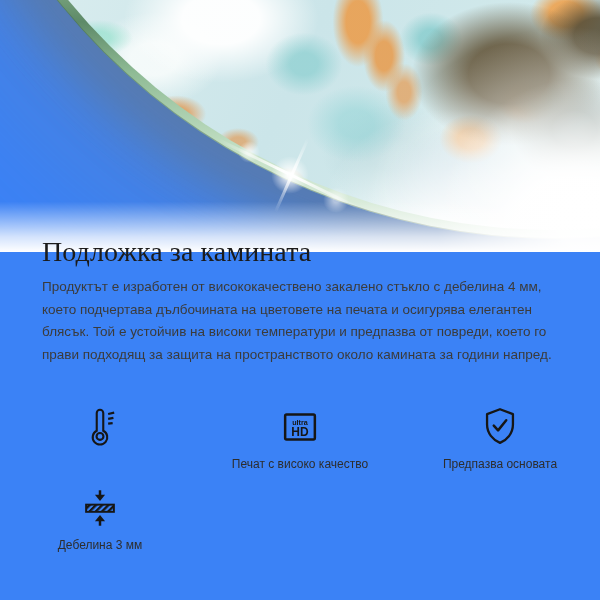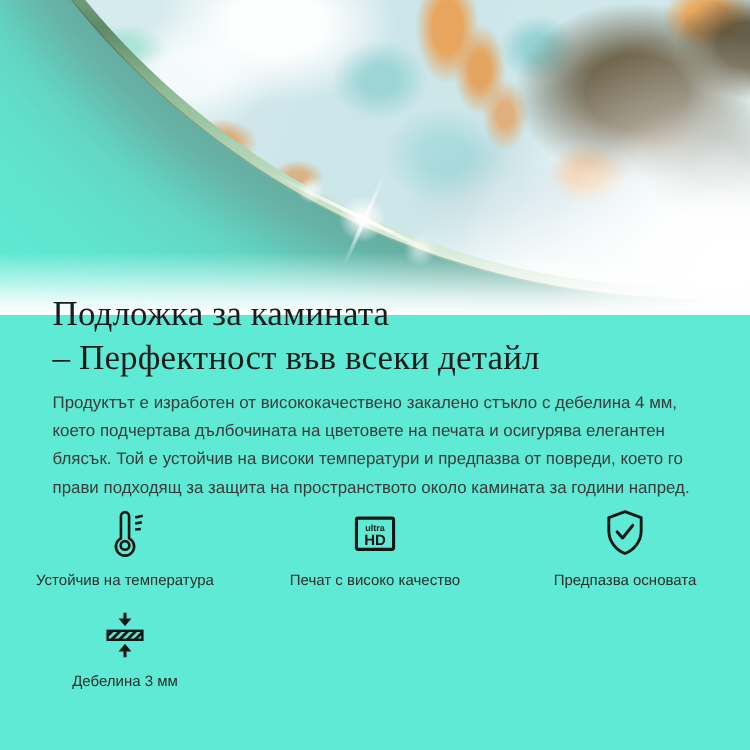--- a/index.html
+++ b/index.html
@@ -1,17 +1,17 @@
 <!DOCTYPE html>
 <html><head>
 <meta charset="utf-8">
 <style>
   html,body{margin:0;padding:0;}
   body{background:#fff;font-family:"Liberation Sans",sans-serif;}
-  .page{position:relative;width:600px;height:600px;background:#5eead4;overflow:hidden;}
+  .page{position:relative;width:600px;height:600px;background:#3b82f6;overflow:hidden;}
 
   
   .hero{position:absolute;top:0;left:0;width:600px;height:252px;overflow:hidden;}
   .disc-outer{
     position:absolute;left:-83px;top:-1035px;width:1272px;height:1272px;border-radius:50%;
     background:linear-gradient(to bottom,
       #ffffff 0%,#ffffff 60%,#cfe3cf 74%,#7fa984 80%,#5e8a68 83%,
       #8fbb95 87%,#c2dfc4 93%,#e8f3e8 100%);
     border:1px solid rgba(70,100,75,.45);
     box-shadow:-22px 30px 46px rgba(108,113,111,.40), -55px 78px 115px rgba(128,133,131,.22);
@@ -95,38 +95,36 @@
     <div class="sp sp-ray1"></div>
     <div class="sp sp-ray2"></div>
     <div class="sp sp-glow"></div>
     <div class="sp sp-minor1"></div>
     <div class="sp sp-minor2"></div>
   </div>
 
   <div class="content">
     <h1 class="title">
       <span>Подложка за камината</span>
-      <span>– Перфектност във всеки детайл</span>
     </h1>
     <p class="desc">Продуктът е изработен от висококачествено закалено стъкло с дебелина 4 мм, което подчертава дълбочината на цветовете на печата и осигурява елегантен блясък. Той е устойчив на високи температури и предпазва от повреди, което го прави подходящ за защита на пространството около камината за години напред.</p>
   </div>
 
   <div class="features">
 
     <div class="feature">
       <div class="f-icon">
         <svg width="46" height="46" viewBox="0 0 48 48" fill="none" stroke="#161616" stroke-width="2.2">
           <path d="M20.6 27.9 V9.4 a3.4 3.4 0 0 1 6.8 0 V27.9 a7.6 7.6 0 1 1 -6.8 0 Z"></path>
           <circle cx="24" cy="33.8" r="3.6"></circle>
           <line x1="32.5" y1="10.5" x2="38.8" y2="9"></line>
           <line x1="32.5" y1="15.5" x2="38" y2="14.5"></line>
           <line x1="32.5" y1="20.5" x2="37.2" y2="20"></line>
         </svg>
       </div>
-      <div class="f-label">Устойчив на температура</div>
     </div>
 
     <div class="feature">
       <div class="f-icon">
         <svg width="46" height="46" viewBox="0 0 48 48">
           <rect x="8.5" y="11" width="31" height="26" rx="1.5" fill="none" stroke="#161616" stroke-width="2.6"></rect>
           <text x="24" y="21.5" text-anchor="middle" font-family="Liberation Sans, sans-serif" font-size="7.5" font-weight="700" fill="#161616">ultra</text>
           <text x="24" y="33.5" text-anchor="middle" font-family="Liberation Sans, sans-serif" font-size="12.5" font-weight="700" fill="#161616">HD</text>
         </svg>
       </div>

